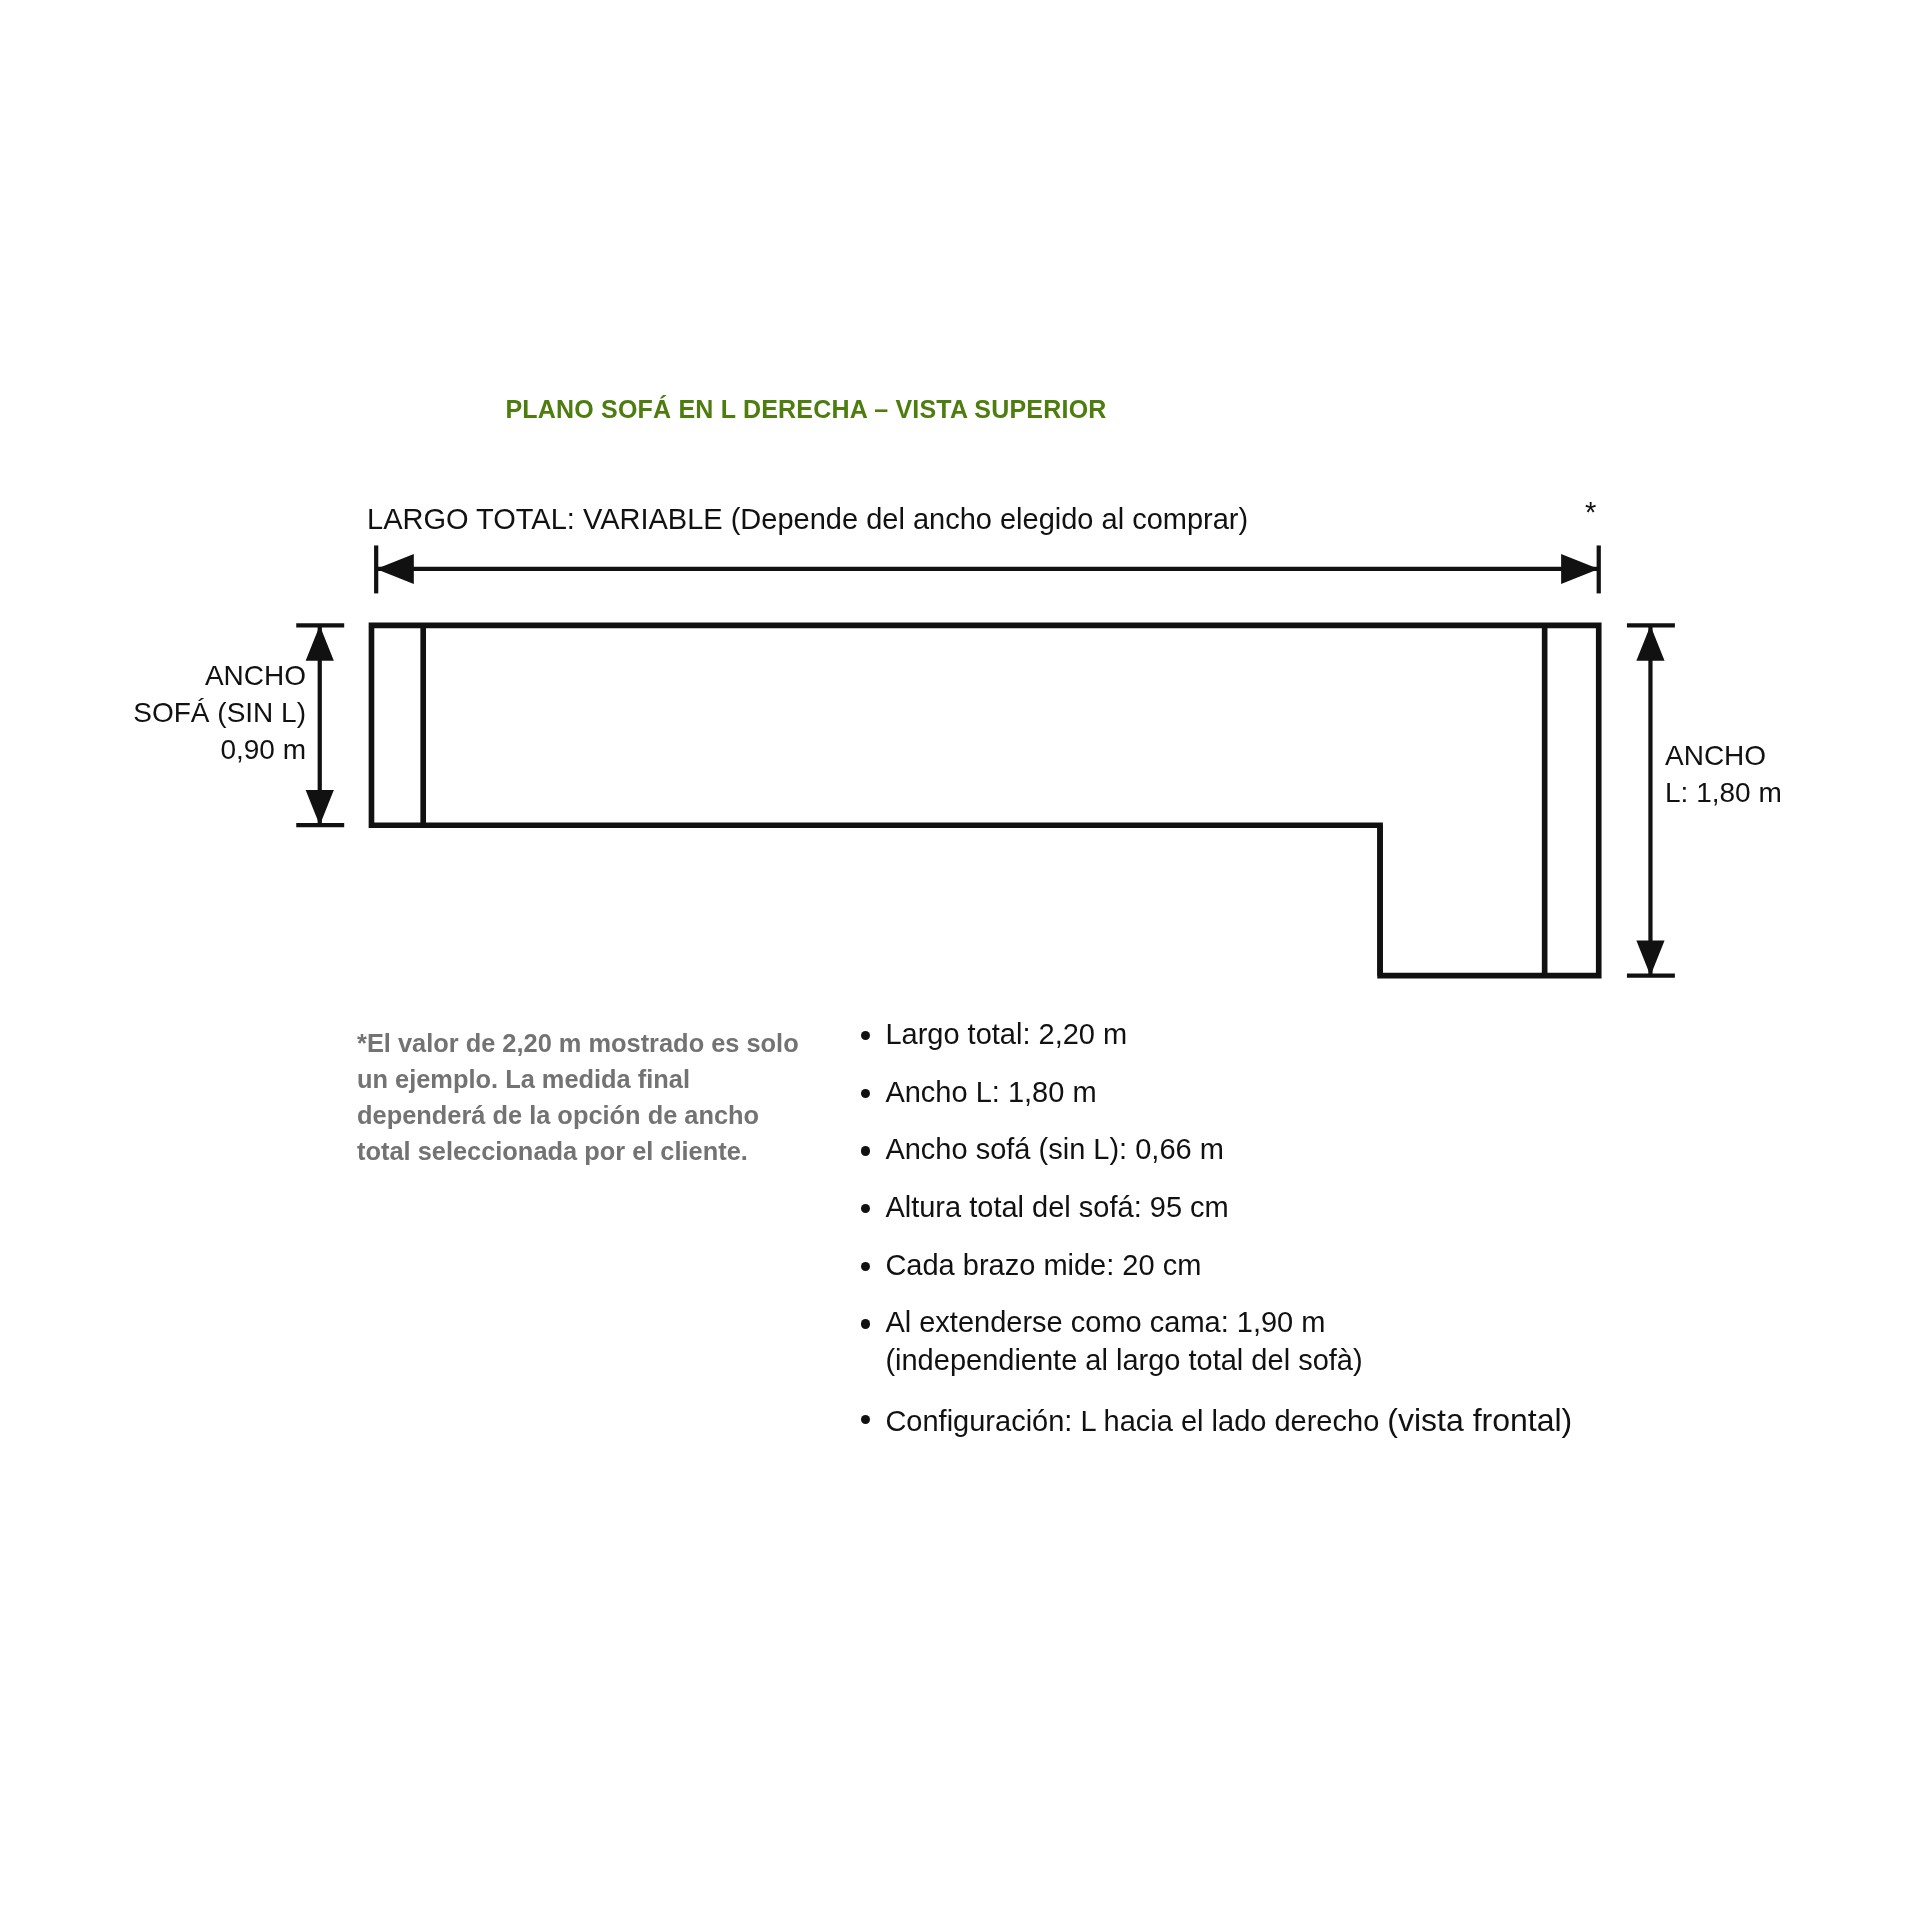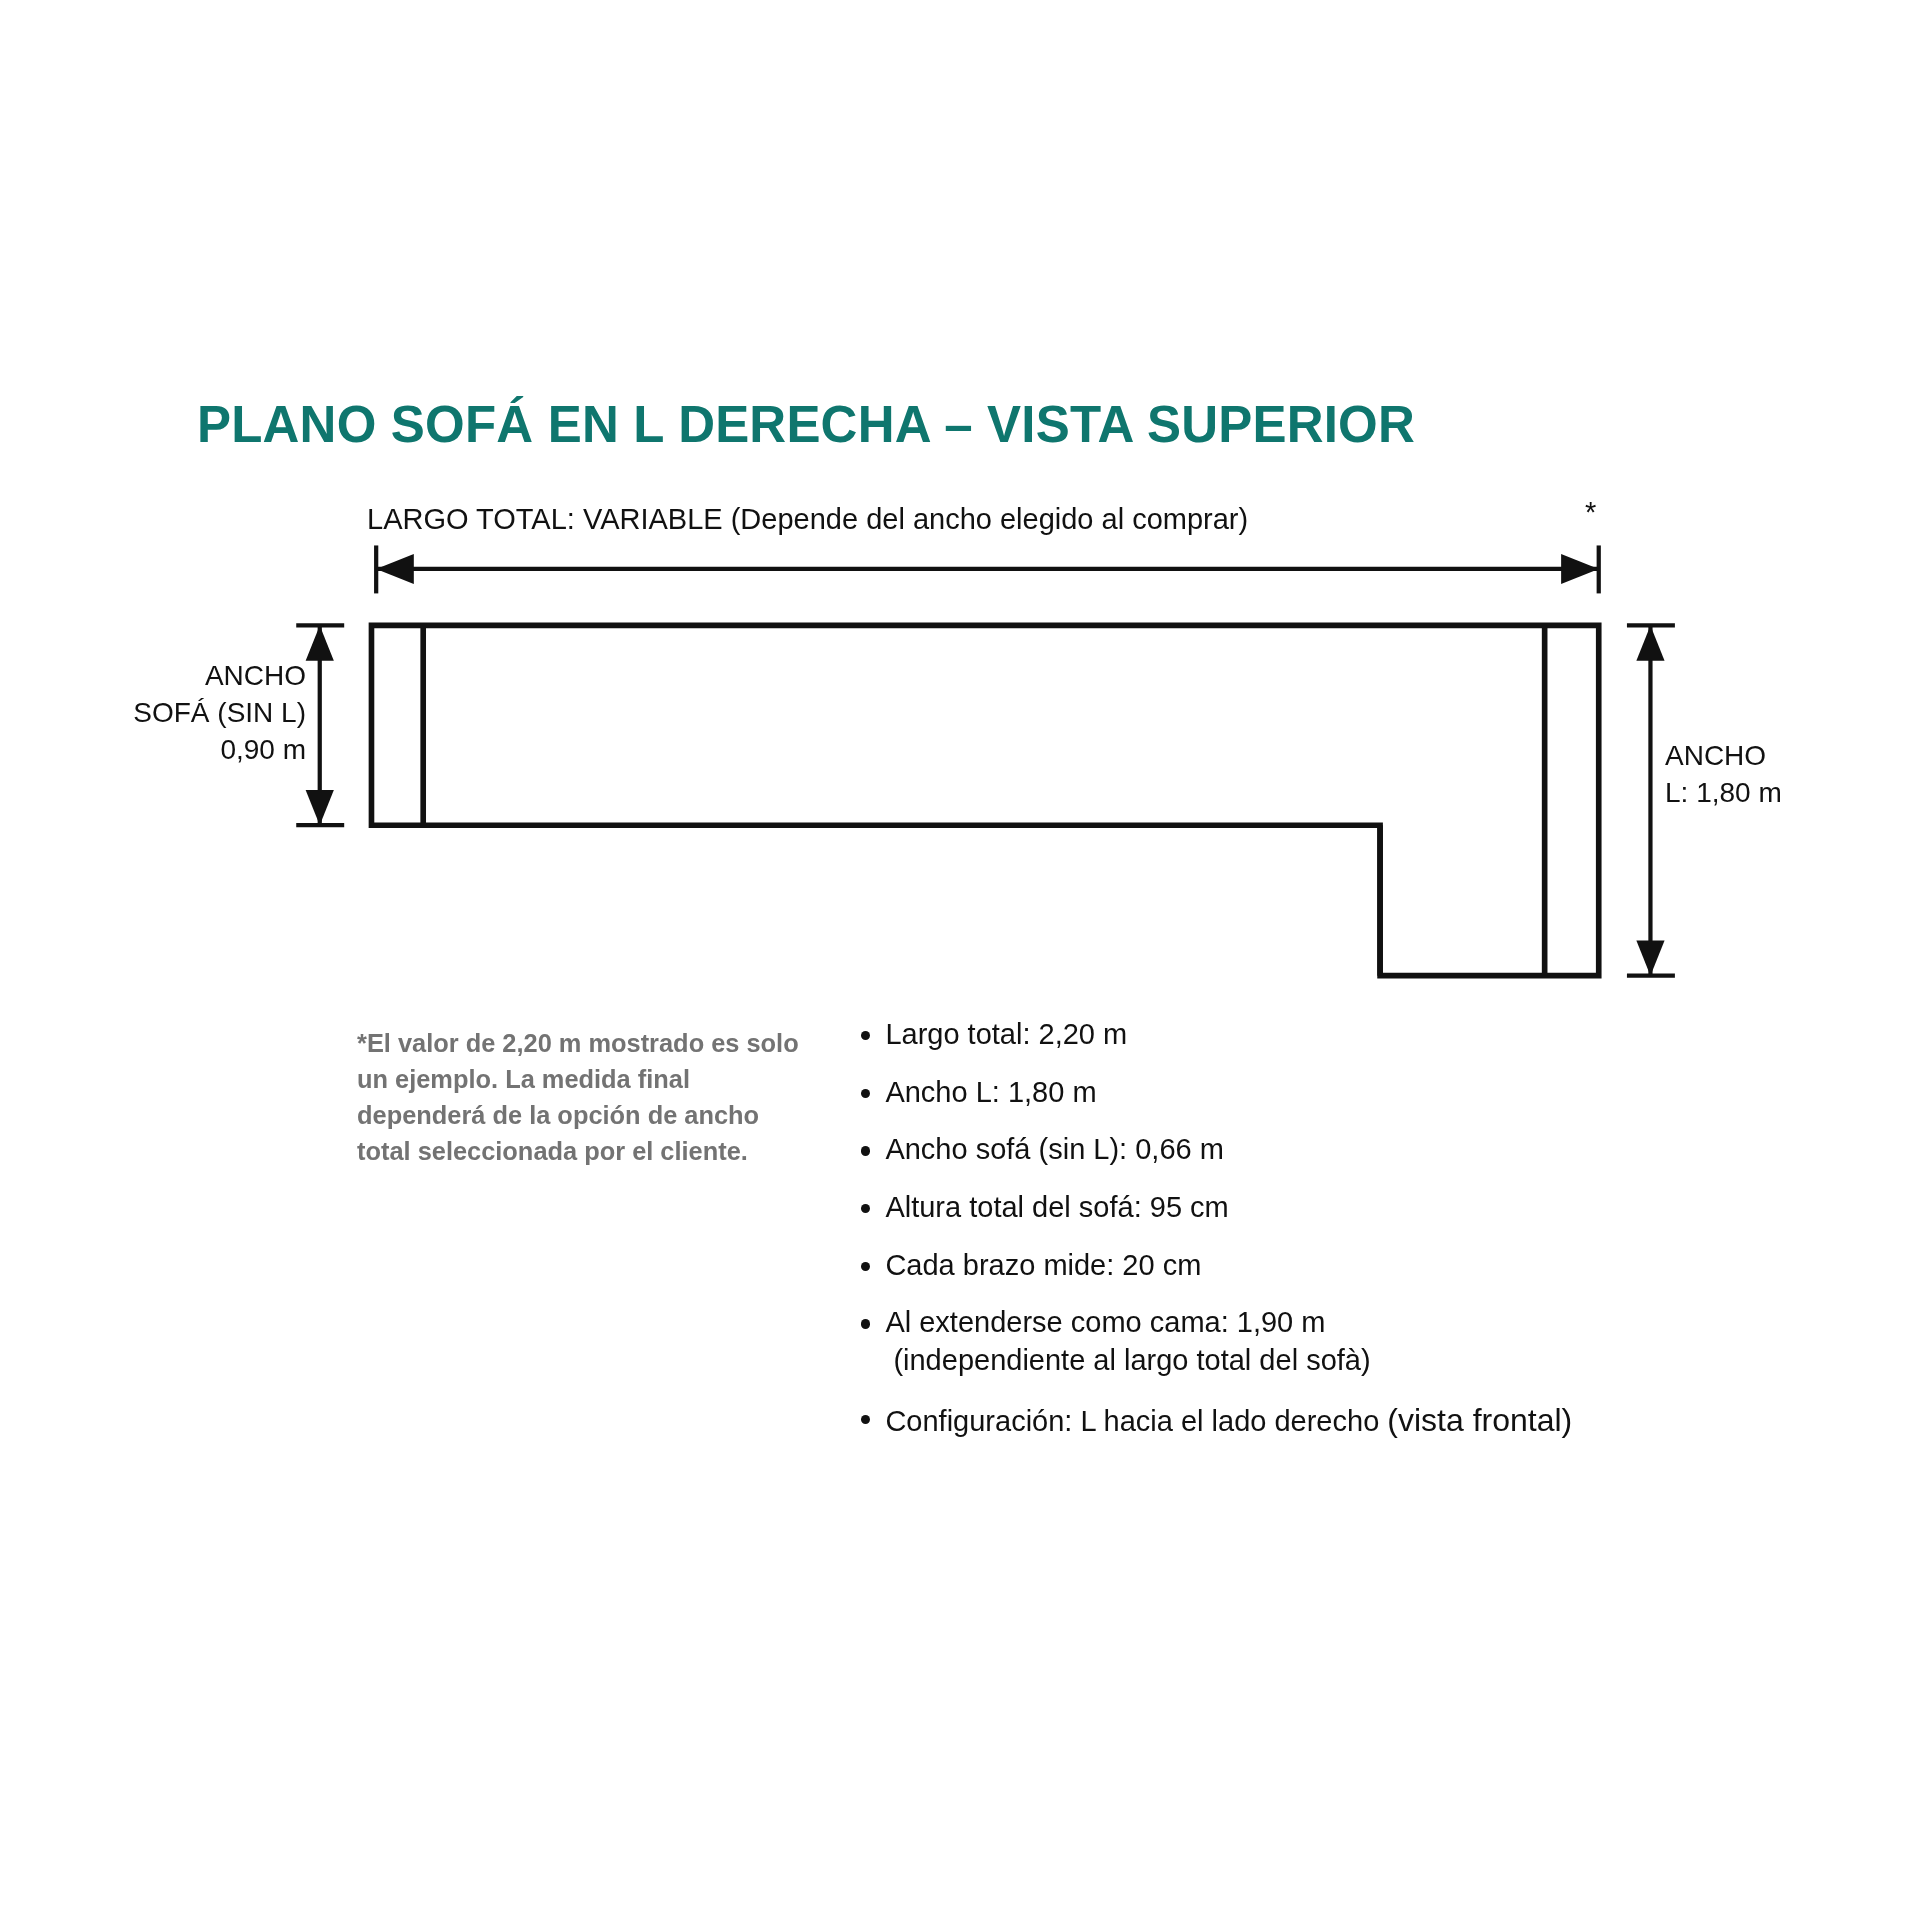--- a/index.html
+++ b/index.html
@@ -22,24 +22,24 @@
     height: 1926px;
   }
 
   
   .title {
     position: absolute;
     left: 0;
     top: 395px;
     width: 1612px;
     text-align: center;
-    font-size: 51px;
+    font-size: 25px;
     font-weight: bold;
     letter-spacing: 0.2px;
-    color: #0f766e;
+    color: #4d7c0f;
   }
 
   
   .top-dim-label {
     position: absolute;
     left: 367px;
     top: 503px;
     width: 1270px;
     font-size: 29px;
     color: #111111;
@@ -122,21 +122,20 @@
   .bullet-text {
     font-size: 29px;
     line-height: 1.3;
     color: #111111;
   }
   .bullet-text .sub {
     font-size: 32px;
   }
   .bullet-text .line2 {
     display: block;
-    margin-left: 8px;
   }
 </style>
 </head>
 <body>
 
 <div class="page">
 
   <div class="title">PLANO SOFÁ EN L DERECHA – VISTA SUPERIOR</div>
 
   <div class="top-dim-label">LARGO TOTAL: VARIABLE (Depende del ancho elegido al comprar)</div>

